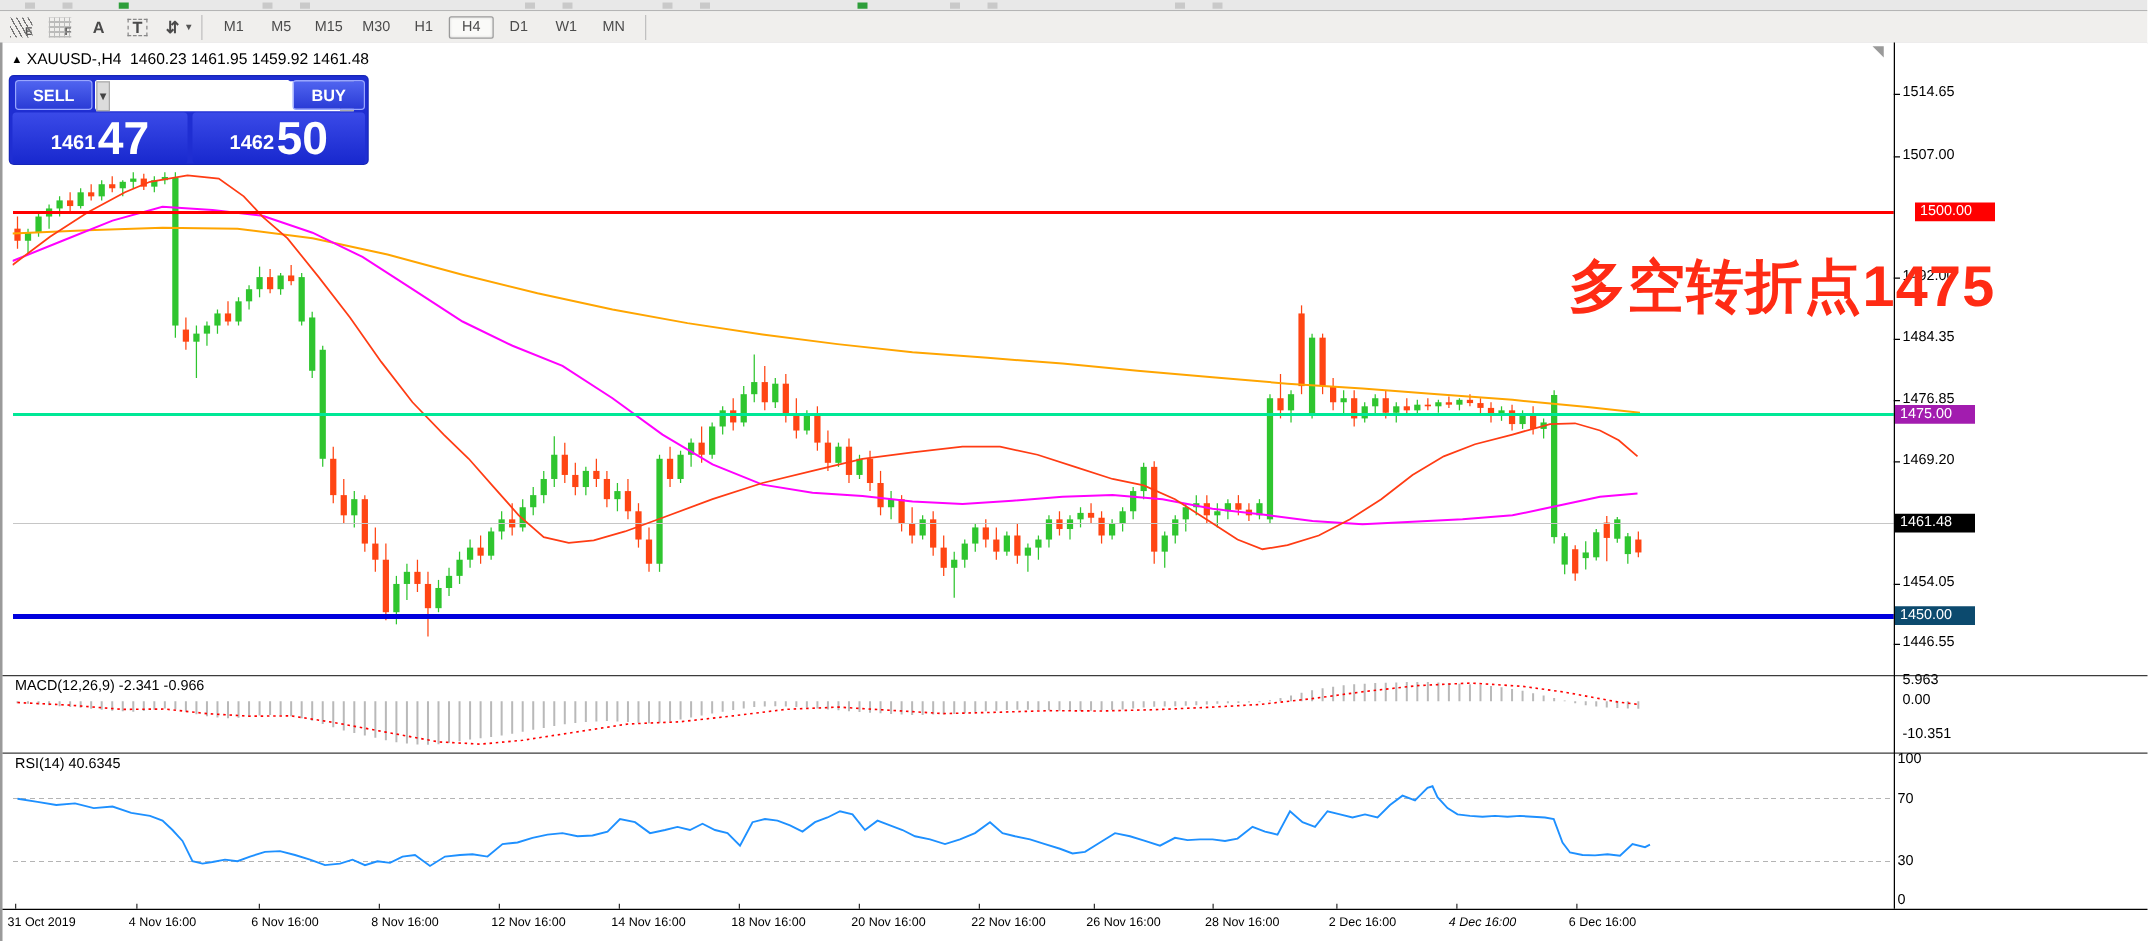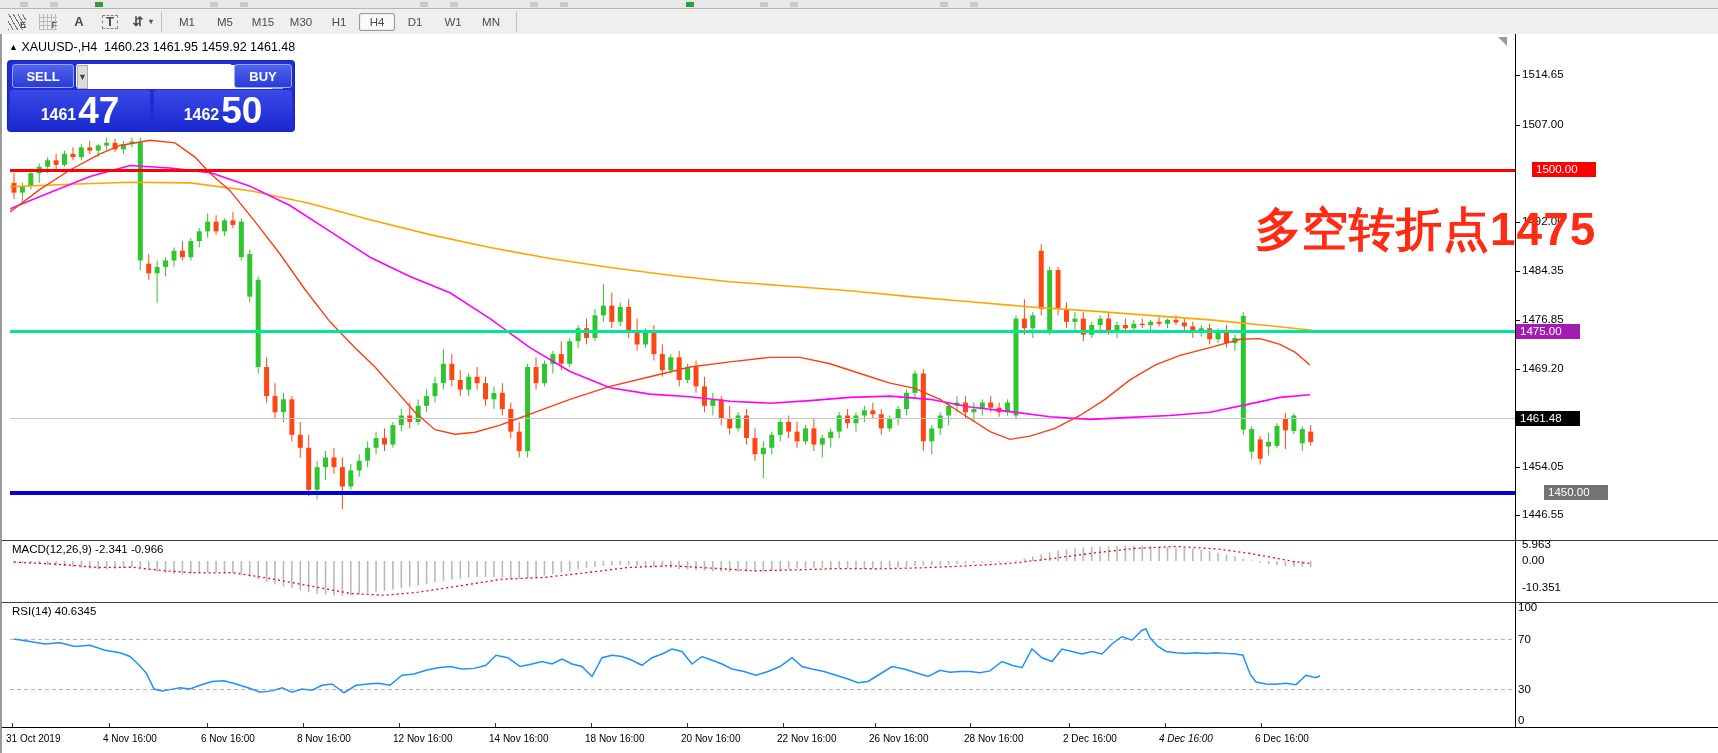--- a/index.html
+++ b/index.html
@@ -656,21 +656,21 @@
         <div class="axis-label" style="top: 278.549px;">1476.85</div>
         <div class="axis-tick" style="top: 335px;"></div>
         <div class="axis-label" style="top: 327.968px;">1469.20</div>
         <div class="axis-tick" style="top: 433px;"></div>
         <div class="axis-label" style="top: 425.837px;">1454.05</div>
         <div class="axis-tick" style="top: 481px;"></div>
         <div class="axis-label" style="top: 474.287px;">1446.55</div>
         <div class="axis-tag" style="top: 128px; background: rgb(255, 0, 0); margin-left: 16px;">1500.00</div>
         <div class="axis-tag" style="top: 289.5px; background: #a21caf;">1475.00</div>
         <div class="axis-tag" style="top: 376.839px; background: rgb(0, 0, 0);">1461.48</div>
-        <div class="axis-tag" style="top: 451px; background: #737373; margin-left: 28px;">1450.00</div>
+        <div class="axis-tag" style="top: 451px; background: #0c4a6e;">1450.00</div>
         <div class="axis-label" style="top: 504.496px;">5.963</div>
         <div class="axis-label" style="top: 520px;">0.00</div>
         <div class="axis-label" style="top: 546.913px;">-10.351</div>
         <div class="axis-label" style="top: 567px; left: 1516px;">100</div>
         <div class="axis-label" style="top: 599px; left: 1516px;">70</div>
         <div class="axis-label" style="top: 649px; left: 1516px;">30</div>
         <div class="axis-label" style="top: 680px; left: 1516px;">0</div>
       </div>
     <div id="time-holder">
         <div class="time-tick" style="left: 10px;"></div>

